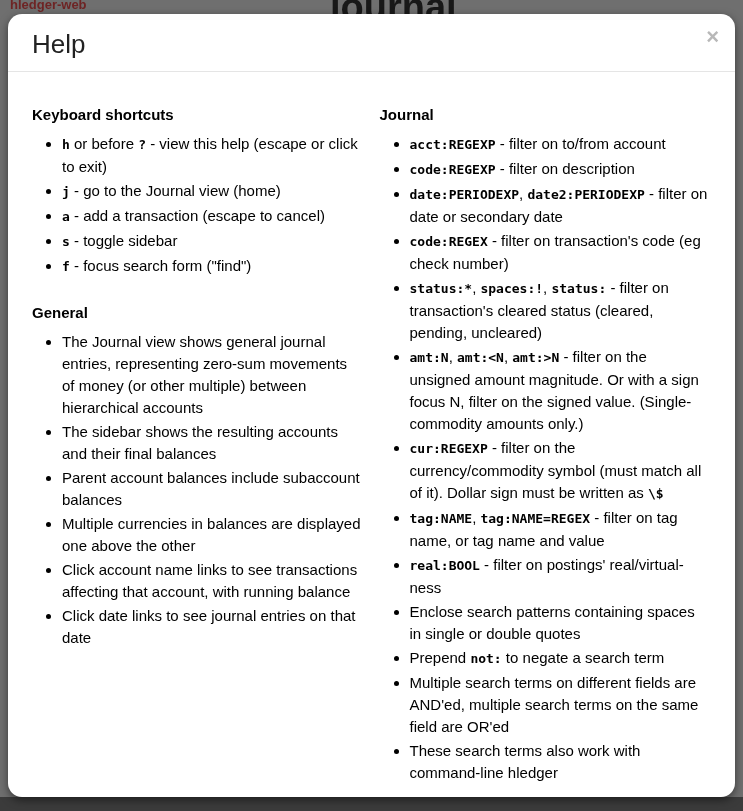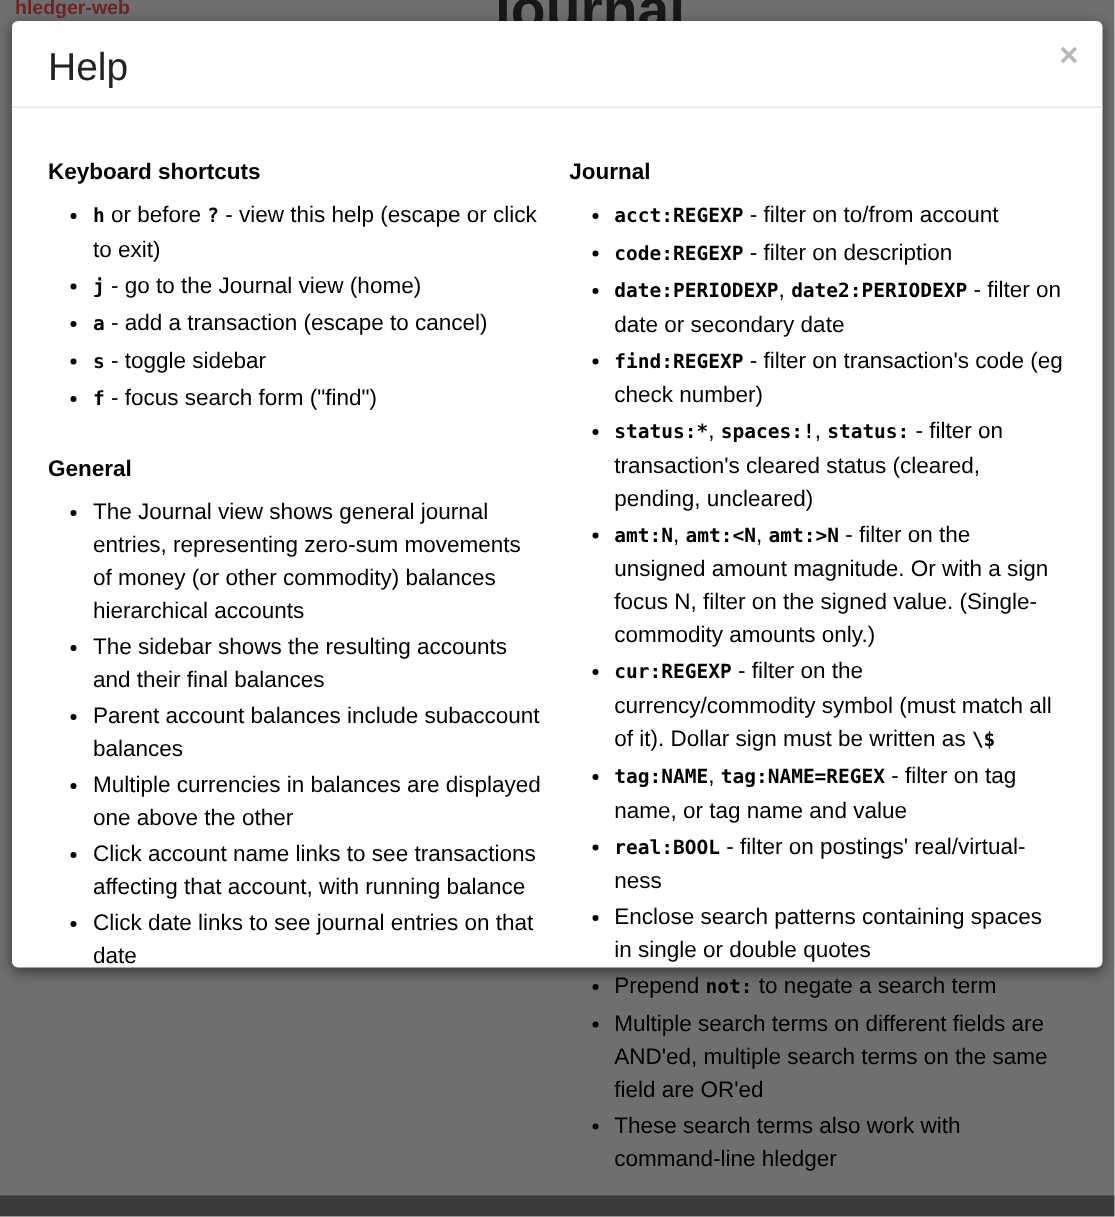--- a/index.html
+++ b/index.html
@@ -16,22 +16,22 @@
   }
   .behind-heading {
     position:absolute; left:330px; top:-14px;
     font-size:38px; font-weight:bold; color:#181818; margin:0; white-space:nowrap;
   }
   .behind-footer {
     position:absolute; left:0; right:0; bottom:0; height:14px; background:#3b3b3b;
   }
   
   .modal {
-    position:absolute; left:8px; top:14px; width:727px; height:631px;
-    background:#ffffff; border-radius:4px;
+    position:absolute; left:8px; top:14px; width:727px; height:783px;
+    background:#ffffff; border-radius:14px;
     box-shadow:0 3px 9px rgba(0,0,0,0.5);
     box-sizing:border-box;
   }
   .modal-header {
     position:relative; padding:16px 16px 12px 24px;
     border-bottom:1px solid #e5e5e5;
   }
   .modal-title {
     margin:0; font-size:26px; font-weight:500; color:#222; line-height:1.1;
   }
@@ -76,35 +76,35 @@
         <h3>Keyboard shortcuts</h3>
         <ul>
           <li><code>h</code><span> or before </span><code>?</code><span> - view this help (escape or click to exit)</span></li>
           <li><code>j</code><span> - go to the Journal view (home)</span></li>
           <li><code>a</code><span> - add a transaction (escape to cancel)</span></li>
           <li><code>s</code><span> - toggle sidebar</span></li>
           <li><code>f</code><span> - focus search form ("find")</span></li>
         </ul>
         <h3>General</h3>
         <ul>
-          <li><span>The Journal view shows general journal entries, representing zero-sum movements of money (or other commodity) balances hierarchical accounts</span></li>
+          <li><span>The Journal view shows general journal entries, representing zero-sum movements of money (or other multiple) between hierarchical accounts</span></li>
           <li><span>The sidebar shows the resulting accounts and their final balances</span></li>
           <li><span>Parent account balances include subaccount balances</span></li>
           <li><span>Multiple currencies in balances are displayed one above the other</span></li>
           <li><span>Click account name links to see transactions affecting that account, with running balance</span></li>
           <li><span>Click date links to see journal entries on that date</span></li>
         </ul>
       </div>
     <div class="col">
         <h3>Journal</h3>
         <ul>
           <li><code>acct:REGEXP</code><span> - filter on to/from account</span></li>
           <li><code>code:REGEXP</code><span> - filter on description</span></li>
           <li><code>date:PERIODEXP</code><span>, </span><code>date2:PERIODEXP</code><span> - filter on date or secondary date</span></li>
-          <li><code>find:REGEXP</code><span> - filter on transaction's code (eg check number)</span></li>
+          <li><code>code:REGEX</code><span> - filter on transaction's code (eg check number)</span></li>
           <li><code>status:*</code><span>, </span><code>spaces:!</code><span>, </span><code>status:</code><span> - filter on transaction's cleared status (cleared, pending, uncleared)</span></li>
           <li><code>amt:N</code><span>, </span><code>amt:&lt;N</code><span>, </span><code>amt:&gt;N</code><span> - filter on the unsigned amount magnitude. Or with a sign focus N, filter on the signed value. (Single-commodity amounts only.)</span></li>
           <li><code>cur:REGEXP</code><span> - filter on the currency/commodity symbol (must match all of it). Dollar sign must be written as </span><code>\$</code></li>
           <li><code>tag:NAME</code><span>, </span><code>tag:NAME=REGEX</code><span> - filter on tag name, or tag name and value</span></li>
           <li><code>real:BOOL</code><span> - filter on postings' real/virtual-ness</span></li>
           <li><span>Enclose search patterns containing spaces in single or double quotes</span></li>
           <li><span>Prepend </span><code>not:</code><span> to negate a search term</span></li>
           <li><span>Multiple search terms on different fields are AND'ed, multiple search terms on the same field are OR'ed</span></li>
           <li><span>These search terms also work with command-line hledger</span></li>
         </ul>

